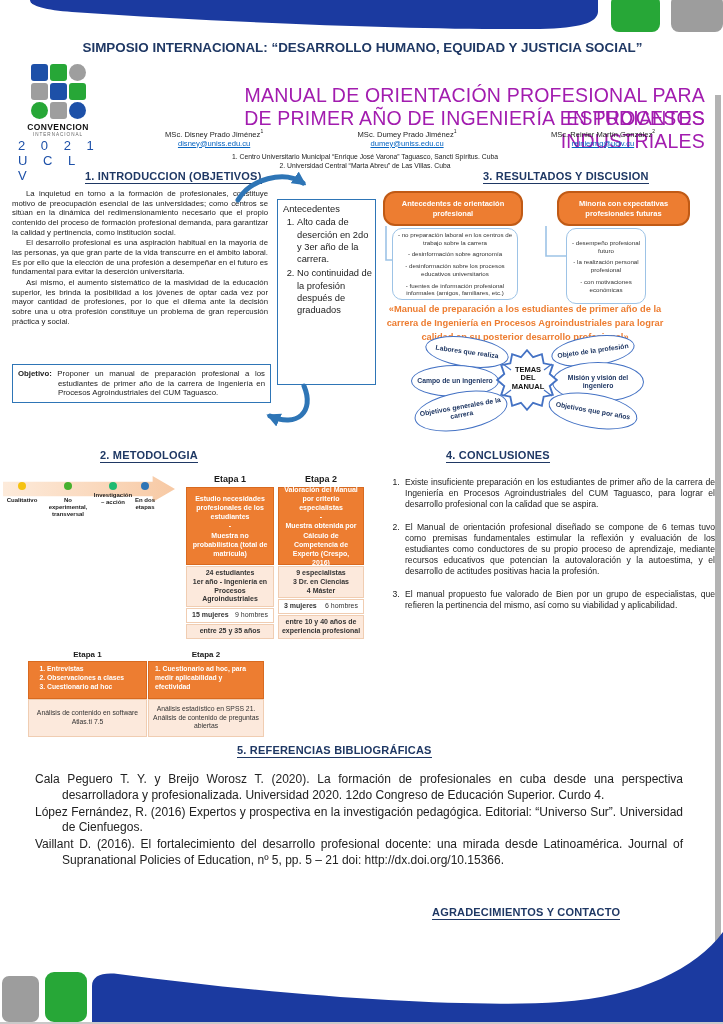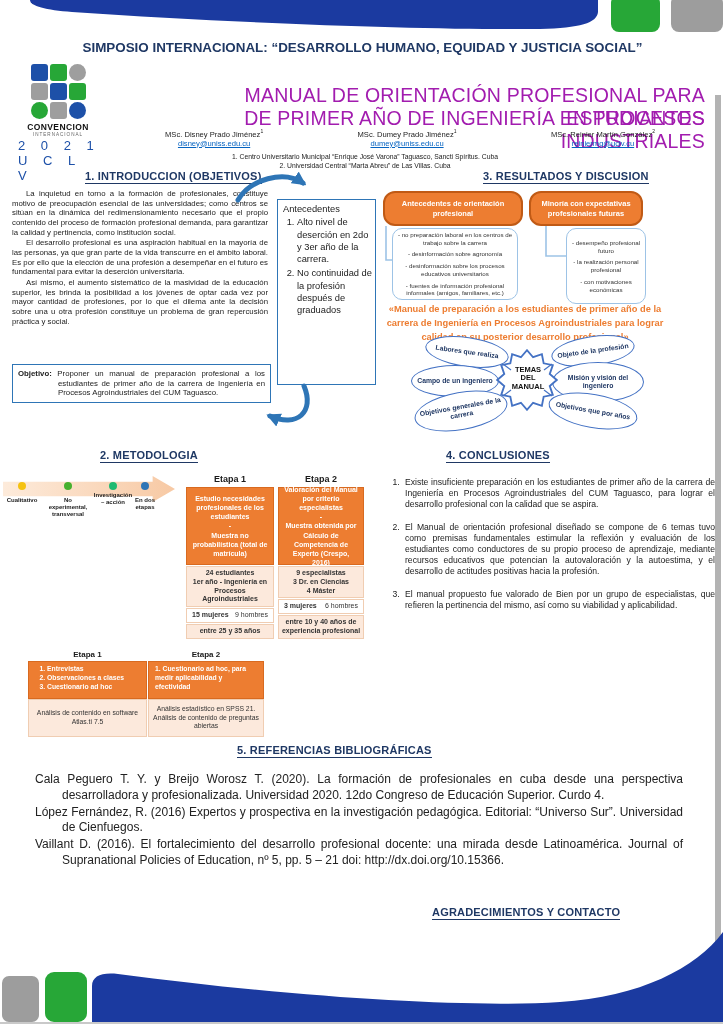--- a/index.html
+++ b/index.html
@@ -142,27 +142,27 @@
   <p class="para">Así mismo, el aumento sistemático de la masividad de la educación superior, les brinda la posibilidad a los jóvenes de optar cada vez por mayor cantidad de profesiones, por lo que el dilema ante la decisión sobre una u otra profesión constituye un problema de gran repercusión práctica y social.</p>
 </div>
 
 <div class="abs obj-box" style="left:12px;top:364px;width:247px">
   <p><b>Objetivo:</b><span> Proponer un manual de preparación profesional a los estudiantes de primer año de la carrera de Ingeniería en Procesos Agroindustriales del CUM Taguasco.</span></p>
 </div>
 
 <div class="abs ante-box" style="left:277px;top:199px;width:90px;height:178px">
   <div>Antecedentes</div>
   <ol>
-    <li>Alto nivel de deserción en 2do y 3er año de la carrera.</li>
+    <li>Alto cada de deserción en 2do y 3er año de la carrera.</li>
     <li>No continuidad de la profesión después de graduados</li>
   </ol>
 </div>
 
 <div class="abs orange-title" style="left:383px;top:191px;width:140px;height:35px">Antecedentes de orientación profesional</div>
-<div class="abs orange-title" style="left:529px;top:191px;width:114px;height:35px">Minoría con expectativas profesionales futuras</div>
+<div class="abs orange-title" style="left:557px;top:191px;width:133px;height:35px">Minoría con expectativas profesionales futuras</div>
 
 <div class="abs bullets" style="left:392px;top:228px;width:126px;height:72px">
   <div>- no preparación laboral en los centros de trabajo sobre la carrera</div>
   <div>- desinformación sobre agronomía</div>
   <div>- desinformación sobre los procesos educativos universitarios</div>
   <div>- fuentes de información profesional informales (amigos, familiares, etc.)</div>
 </div>
 <div class="abs bullets" style="left:566px;top:228px;width:80px;height:76px">
   <div>- desempeño profesional futuro</div>
   <div>- la realización personal profesional</div>

